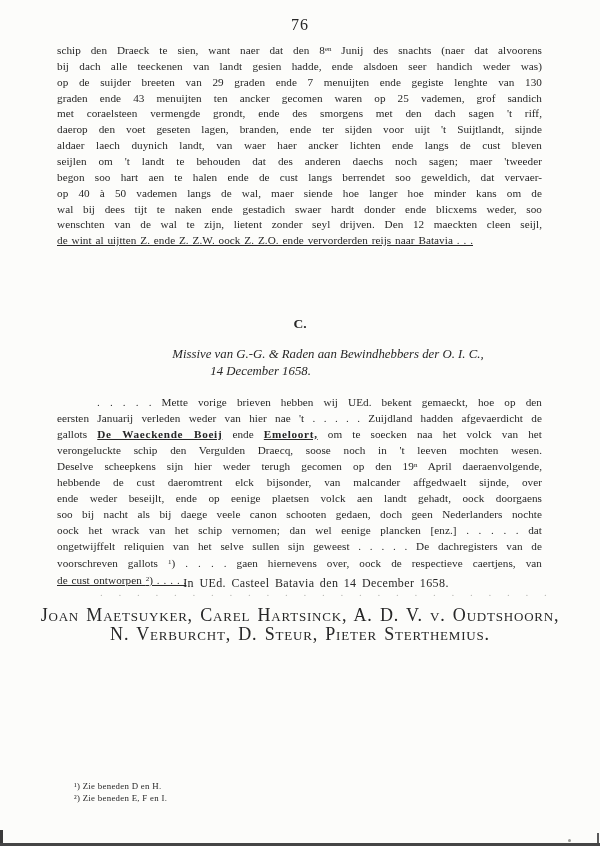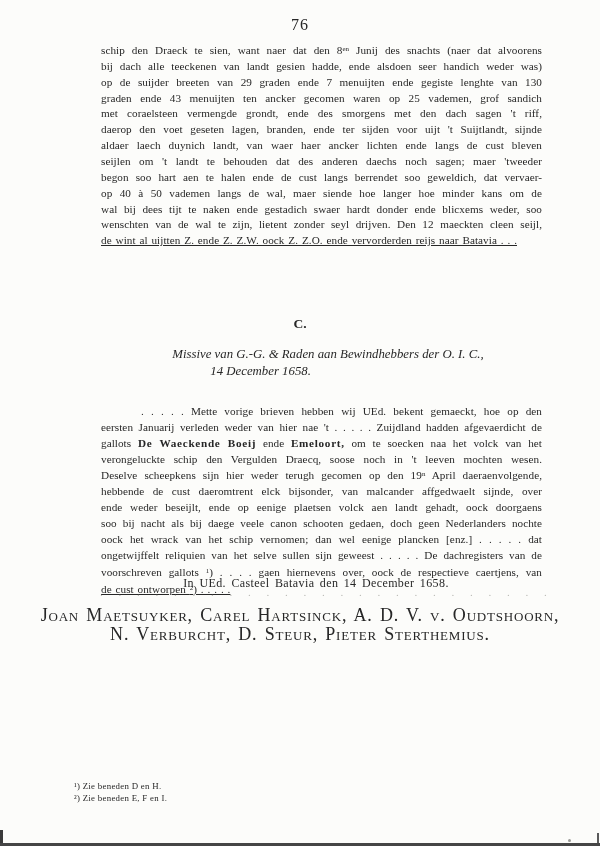--- a/index.html
+++ b/index.html
@@ -22,29 +22,28 @@
   .para {
     position: absolute;
     left: 57px;
     width: 485px;
     font-size: 11.2px;
     line-height: 15.85px;
     letter-spacing: 0.05px;
     word-spacing: 1px;
   }
   .para1 { top: 42px; }
-  .para2 { top: 404px; }
+  .para2 { top: 395px; }
   .tline {
     text-align: justify;
     text-align-last: justify;
     white-space: normal;
-    margin-left: 44px;
   }
   .tline.noStretch { text-align-last: left; text-decoration: underline; }
-  .tline .b { font-weight: bold; letter-spacing: 0.7px; }
+  .tline .b { font-weight: bold; letter-spacing: 0.7px; text-decoration: underline; }
   .tline .sup { font-size: 0.62em; vertical-align: 0.45em; letter-spacing: 0; }
   .section-heading {
     position: absolute;
     top: 316px; left: 0; width: 100%;
     text-align: center;
     font-weight: bold;
     font-size: 13.5px;
   }
   .subtitle {
     position: absolute;

